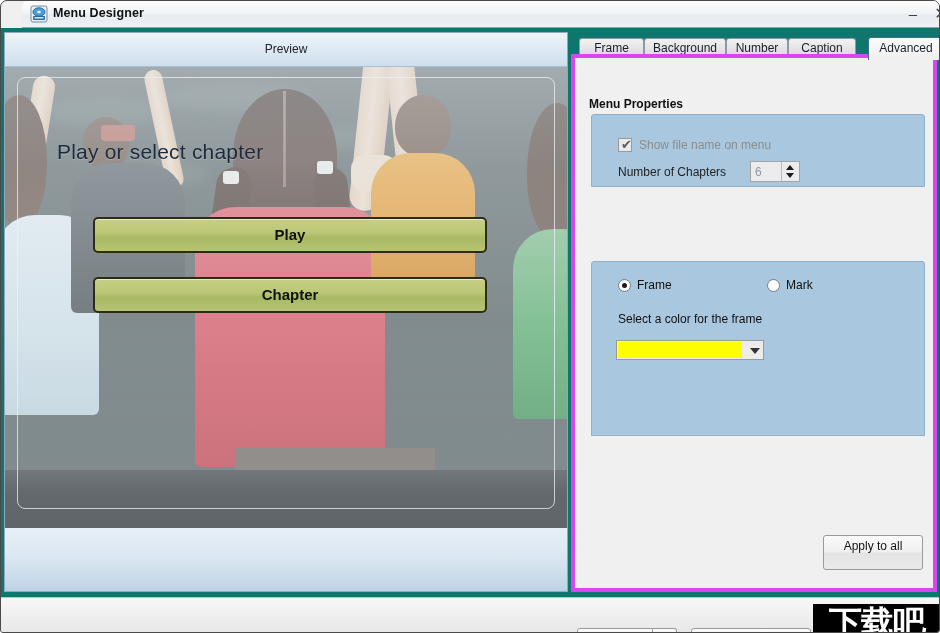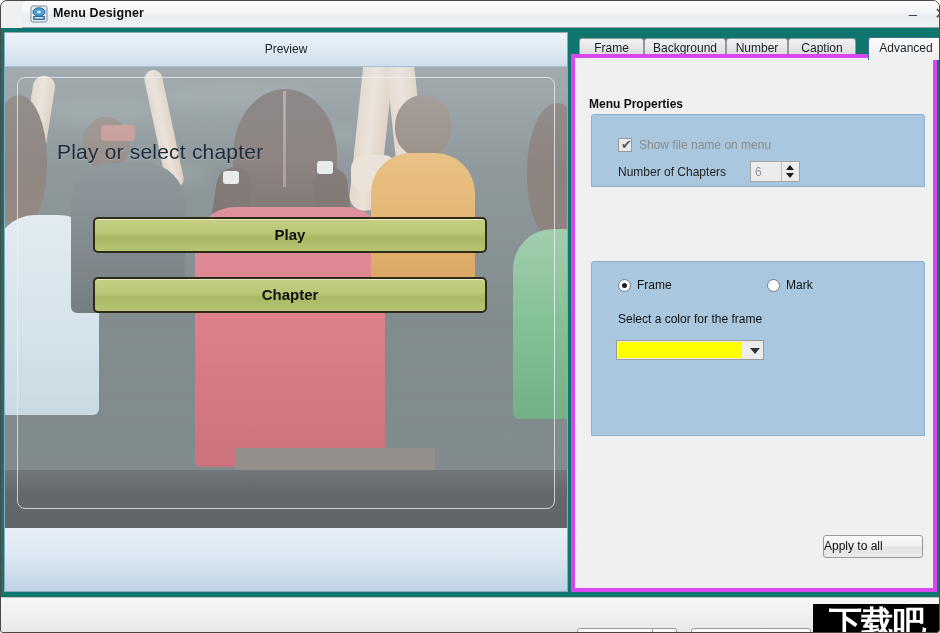--- a/index.html
+++ b/index.html
@@ -371,25 +371,26 @@
     width: 0; height: 0;
     border-left: 5px solid transparent;
     border-right: 5px solid transparent;
     border-top: 6px solid #333;
   }
 
   
   #apply-to-all {
     position: absolute;
     left: 248px; top: 477px;
-    width: 100px; height: 23px;
+    width: 100px; height: 35px;
     background: linear-gradient(to bottom, #fafafa 0%, #f0f0f0 48%, #e3e3e3 52%, #eaeaea 100%);
     border: 1px solid #9a9a9a;
     border-radius: 3px;
     box-sizing: border-box;
+    text-align: center;
     line-height: 21px;
     font-size: 12px;
     color: #111;
     cursor: default;
   }
 
   
   #bottom-bar {
     position: absolute;
     left: 0; top: 569px;

